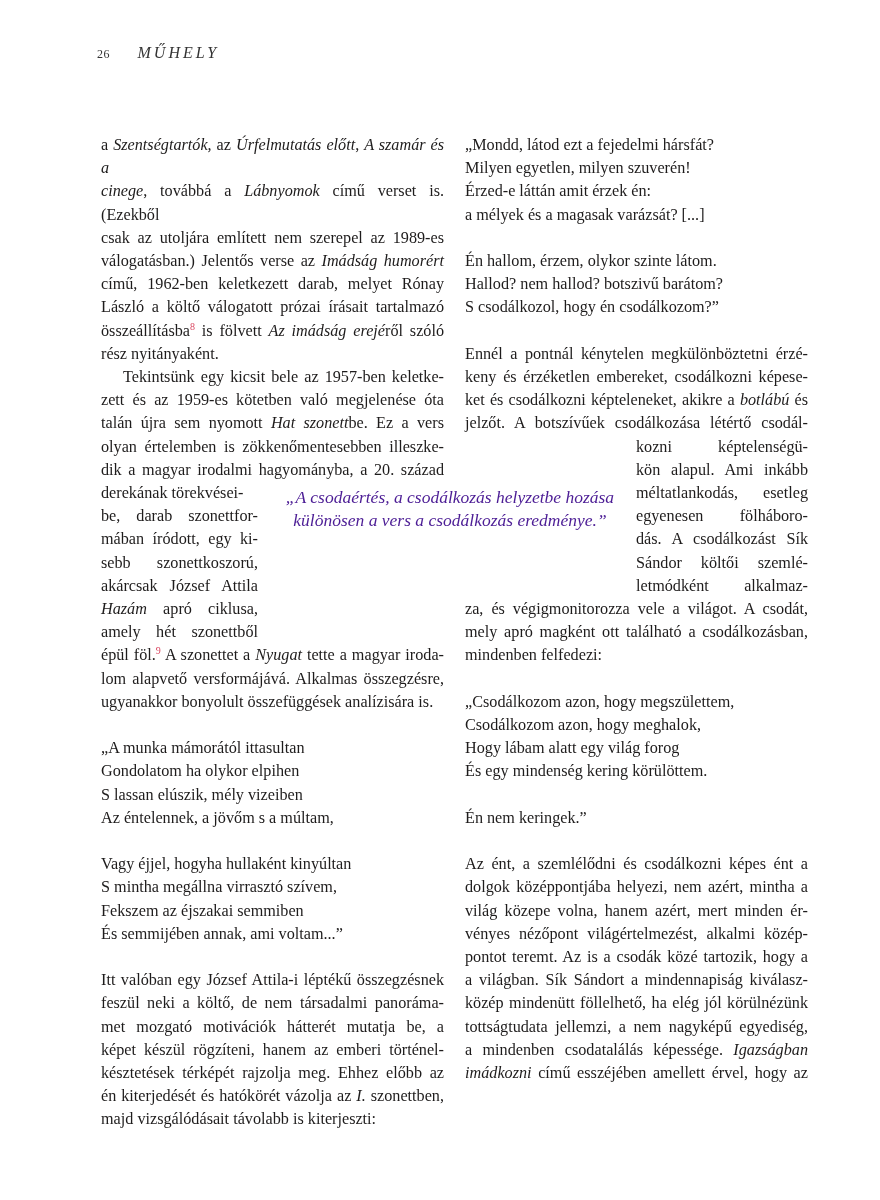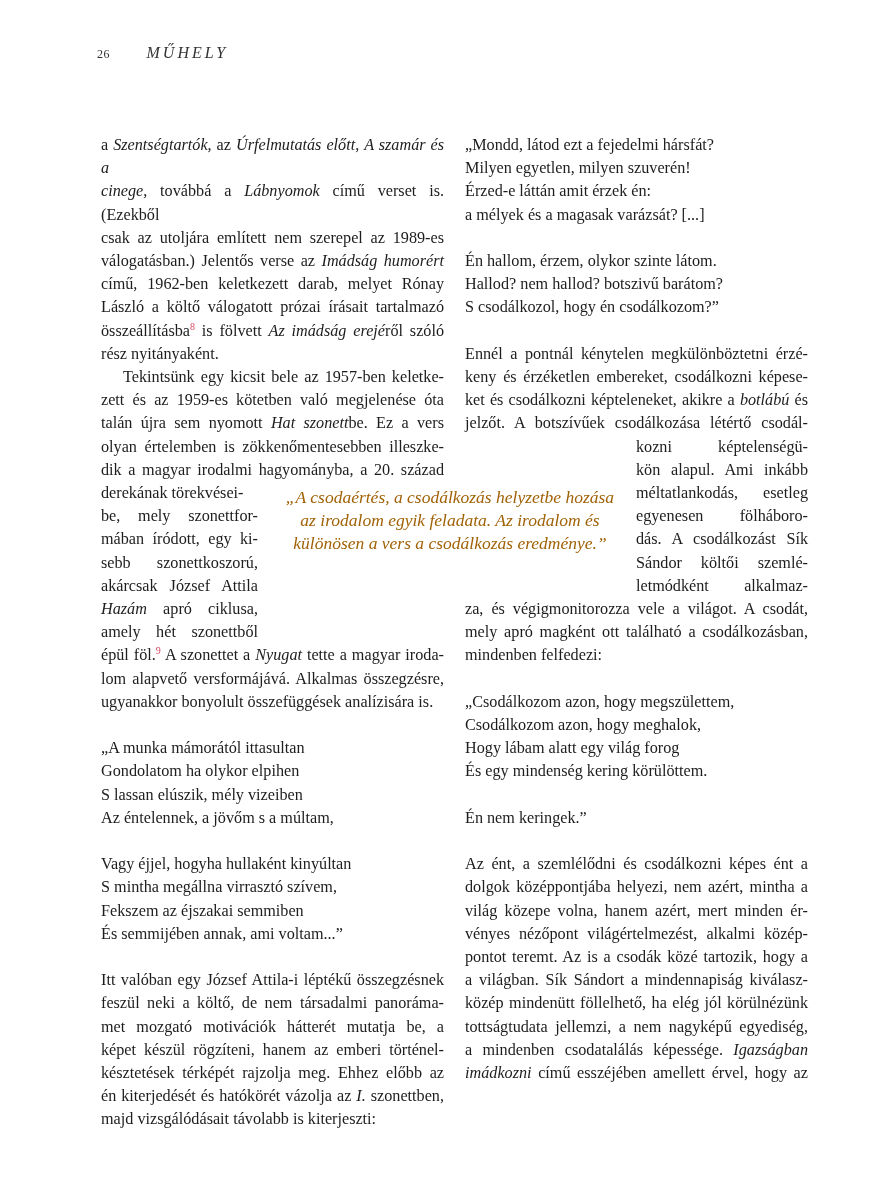--- a/index.html
+++ b/index.html
@@ -1,33 +1,33 @@
 <!DOCTYPE html>
 <html><head>
   <meta charset="utf-8">
   <style>
     html, body { margin: 0; padding: 0; background: #ffffff; }
     body { width: 880px; height: 1200px; position: relative; overflow: hidden;
       font-family: "Liberation Serif", "DejaVu Serif", serif; color: #1e1c1c; }
     .header { position: absolute; left: 97px; top: 44px; font-size: 12px; letter-spacing: 0.5px; color: #333; }
-    .header .pn { margin-right: 33px; }
+    .header .pn { margin-right: 24px; }
     .header .sec { font-style: italic; letter-spacing: 3px; font-size: 16px; }
     .col { position: absolute; top: 134px; width: 343px; font-size: 16.2px; line-height: 23.2px; }
     .col.left { left: 101px; }
     .col.right { left: 465px; }
     .p { margin: 0; text-align: justify; hyphens: manual; }
     .p.indent { text-indent: 22px; }
     .line { display: block; white-space: nowrap; }
     .just { display: block; text-align: justify; text-align-last: justify; }
     .gap { height: 23.2px; }
     .verse { margin: 0; }
     .sup { color: #d9455f; font-size: 10px; vertical-align: super; line-height: 0; }
     em { font-style: italic; }
     .pull { position: absolute; left: 270px; top: 486px; width: 360px; text-align: center;
-      color: #a16207; font-style: italic; font-size: 17.5px; line-height: 23px; }
+      color: #4c1d95; font-style: italic; font-size: 17.5px; line-height: 23px; }
     .narrow-l { width: 157px; }
     .narrow-r { margin-left: 171px; width: 172px; }
   </style>
 </head>
 <body>
 
 <div class="header">
   <span class="pn">26</span>
   <span class="sec">MŰHELY</span>
 </div>
@@ -44,21 +44,21 @@
     <span class="line">rész nyitányaként.</span>
   </div>
   <div class="p indent">
     <span class="just" style="text-indent:22px">Tekintsünk egy kicsit bele az 1957-ben keletke-</span>
     <span class="just" style="text-indent:0">zett és az 1959-es kötetben való megjelenése óta</span>
     <span class="just" style="text-indent:0"><span>talán újra sem nyomott </span><em>Hat szonett</em><span>be. Ez a vers</span></span>
     <span class="just" style="text-indent:0">olyan értelemben is zökkenőmentesebben illeszke-</span>
     <span class="just" style="text-indent:0">dik a magyar irodalmi hagyományba, a 20. század</span>
     <div class="narrow-l" style="text-indent:0">
       <span class="line">derekának törekvései-</span>
-      <span class="just">be, mely szonettfor-</span>
+      <span class="just">be, darab szonettfor-</span>
       <span class="just">mában íródott, egy ki-</span>
       <span class="just">sebb szonettkoszorú,</span>
       <span class="just">akárcsak József Attila</span>
       <span class="just"><em>Hazám</em><span> apró ciklusa,</span></span>
       <span class="just">amely hét szonettből</span>
     </div>
     <span class="just" style="text-indent:0"><span>épül föl.</span><span class="sup">9</span><span> A szonettet a </span><em>Nyugat</em><span> tette a magyar iroda-</span></span>
     <span class="just" style="text-indent:0">lom alapvető versformájává. Alkalmas összegzésre,</span>
     <span class="line" style="text-indent:0">ugyanakkor bonyolult összefüggések analízisára is.</span>
   </div>
@@ -83,21 +83,20 @@
     <span class="just">met mozgató motivációk hátterét mutatja be, a</span>
     <span class="just">képet készül rögzíteni, hanem az emberi történel-</span>
     <span class="just">késztetések térképét rajzolja meg. Ehhez előbb az</span>
     <span class="just"><span>én kiterjedését és hatókörét vázolja az </span><em>I.</em><span> szonettben,</span></span>
     <span class="line">majd vizsgálódásait távolabb is kiterjeszti:</span>
   </div>
 </div>
 
 <div class="pull">
   <span class="line">„A csodaértés, a csodálkozás helyzetbe hozása</span>
-  <span class="line">az irodalom egyik feladata. Az irodalom és</span>
   <span class="line">különösen a vers a csodálkozás eredménye.”</span>
 </div>
 
 <div class="col right">
   <div class="verse">
     <span class="line">„Mondd, látod ezt a fejedelmi hársfát?</span>
     <span class="line">Milyen egyetlen, milyen szuverén!</span>
     <span class="line">Érzed-e láttán amit érzek én:</span>
     <span class="line">a mélyek és a magasak varázsát? [...]</span>
   </div>

